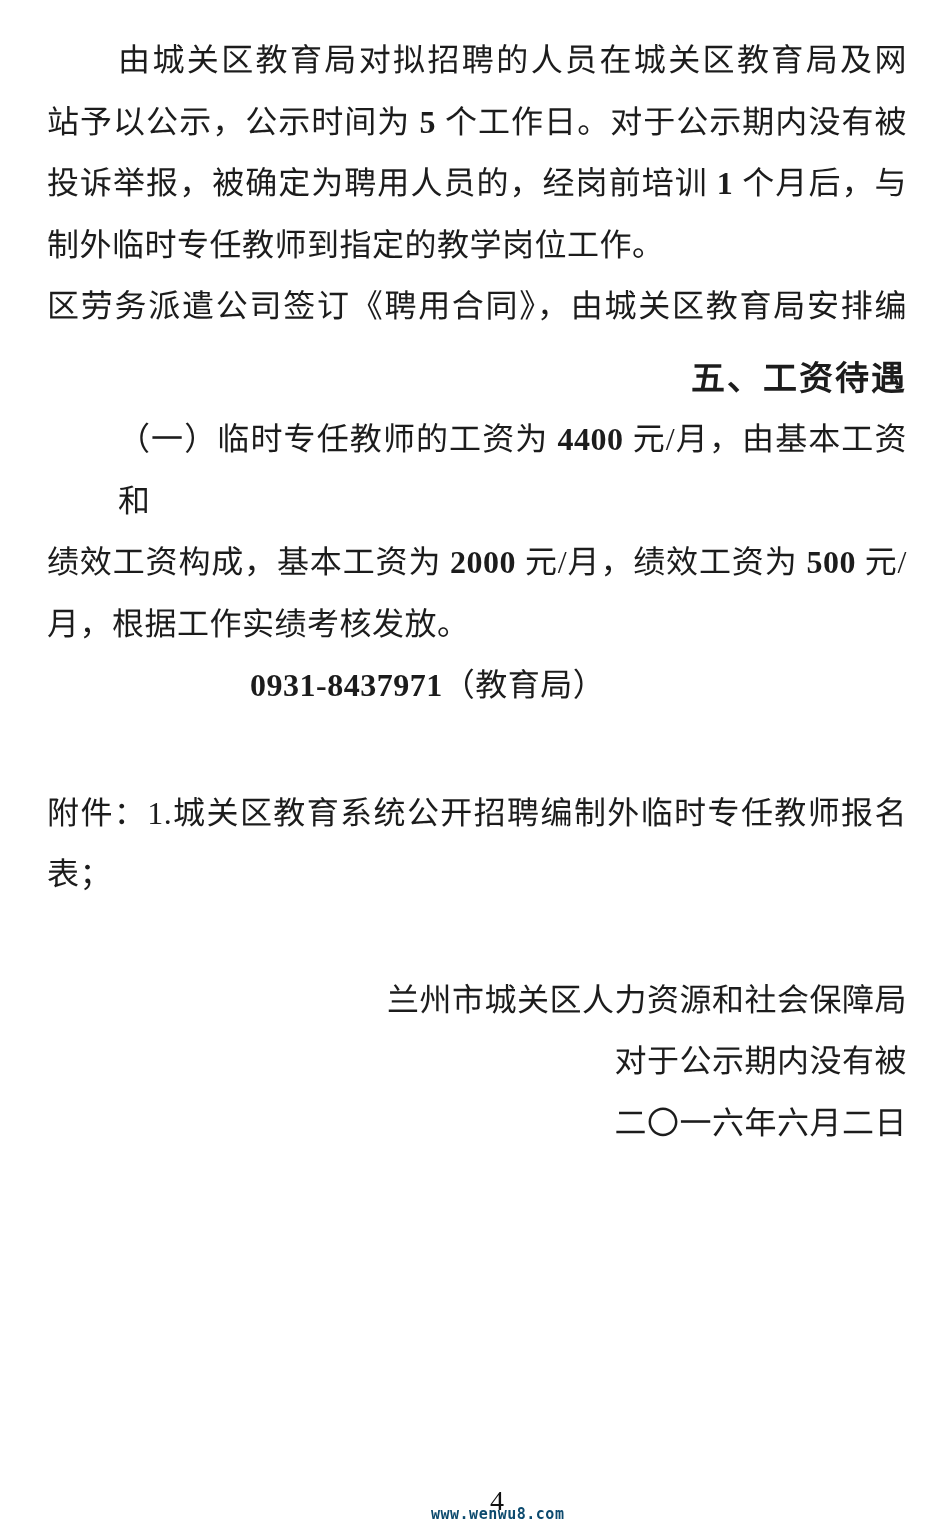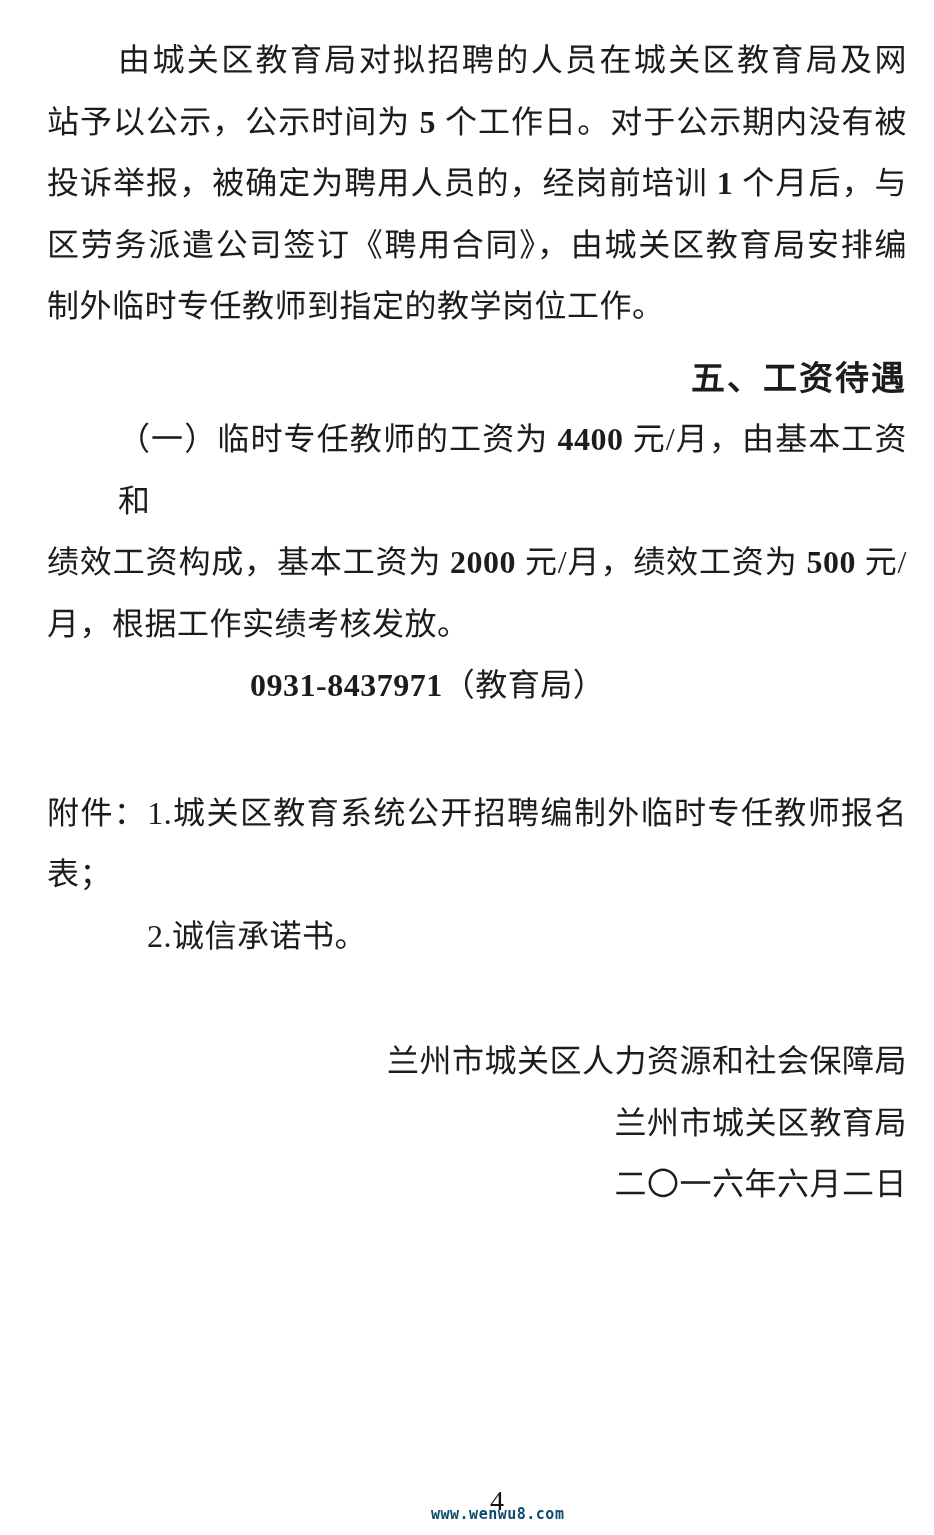--- a/index.html
+++ b/index.html
@@ -66,46 +66,45 @@
 </head>
 <body>
 
 <div class="page">
   <div class="doc">
 
     <p class="para">
       <span class="line fill indent">由城关区教育局对拟招聘的人员在城关区教育局及网</span>
       <span class="line fill">站予以公示，公示时间为 <b>5</b> 个工作日。对于公示期内没有被</span>
       <span class="line fill">投诉举报，被确定为聘用人员的，经岗前培训 <b>1</b> 个月后，与</span>
+      <span class="line">制外临时专任教师到指定的教学岗位工作。</span>
       <span class="line fill">区劳务派遣公司签订《聘用合同》，由城关区教育局安排编</span>
-      <span class="line">制外临时专任教师到指定的教学岗位工作。</span>
     </p>
 
     <p class="para heading indent">五、工资待遇</p>
 
     <p class="para">
       <span class="line fill indent">（一）临时专任教师的工资为 <b>4400</b> 元/月，由基本工资和</span>
       <span class="line fill">绩效工资构成，基本工资为 <b>2000</b> 元/月，绩效工资为 <b>500</b> 元/</span>
       <span class="line">月，根据工作实绩考核发放。</span>
     </p>
 
 
     <p class="para">
       <span class="line pad-phone"><b>0931-8437971</b>（教育局）</span>
     </p>
 
     <p class="para gap-attach">
       <span class="line fill">附件：1.城关区教育系统公开招聘编制外临时专任教师报名</span>
       <span class="line">表；</span>
-      <span class="line pad-att">2.诚信承诺书。</span>
     </p>
 
     <p class="para gap-signature">
       <span class="line indent">兰州市城关区人力资源和社会保障局</span>
-      <span class="line indent">兰州市城关区教育局</span>
+      <span class="line indent">对于公示期内没有被</span>
       <span class="line indent">二〇一六年六月二日</span>
     </p>
 
   </div>
 
   <div class="footer-pagenum">
     <span>4</span>
   </div>
   <div class="watermark" style="color: #0c4a6e;">www.wenwu8.com</div>
 </div>

